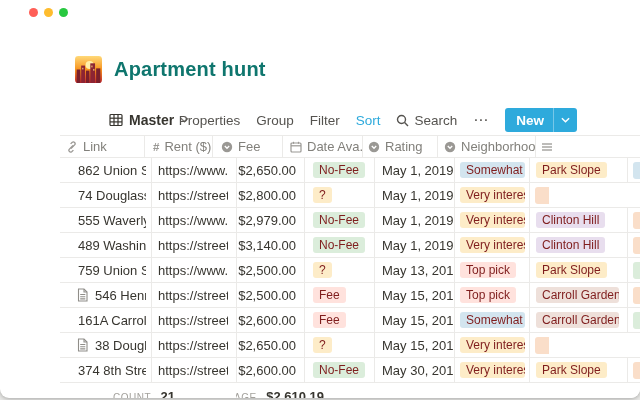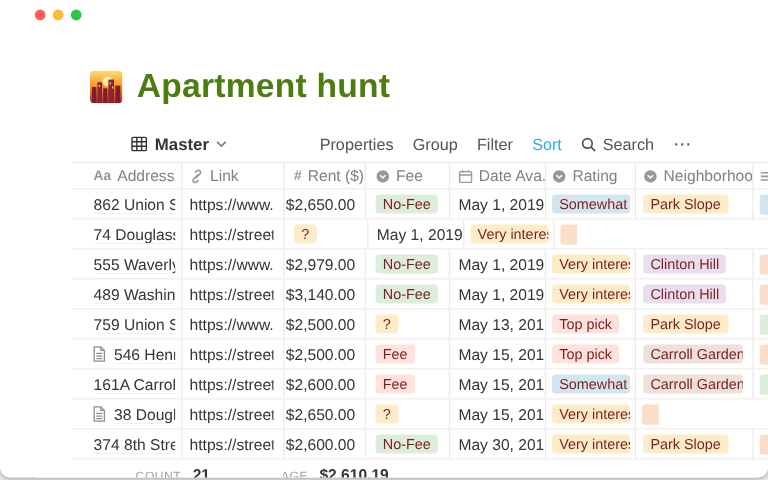--- a/index.html
+++ b/index.html
@@ -7,21 +7,21 @@
     font-family:"Liberation Sans","DejaVu Sans",sans-serif; background:#e8e8e6; }
   .window { position:absolute; left:0; top:0; width:640px; height:398px;
     background:#fff; border-radius:0 0 9px 9px; overflow:hidden;
     box-shadow:0 1px 4px rgba(0,0,0,.28); }
   
   .lights { position:absolute; left:29px; top:8px; display:flex; gap:6px; }
   .light { width:9px; height:9px; border-radius:50%; }
   
   .title-row { position:absolute; left:75px; top:56px; display:flex; align-items:center; gap:12px; }
   .title-icon { width:27px; height:27px; }
-  .page-title { font-size:28px; font-weight:700; color:#4d7c0f; letter-spacing:.2px; }
+  .page-title { font-size:20px; font-weight:700; color:#0f766e; letter-spacing:.2px; }
   
   .view-tab { position:absolute; left:77px; top:107px; height:26px; display:flex;
     align-items:center; gap:6px; font-size:14px; font-weight:600; color:#37352f; cursor:pointer;padding-left:32px; }
   .toolbar-right { position:absolute; top:107px; right:63px; height:26px; display:flex;
     align-items:center; gap:16px; font-size:13.5px; color:#55534f; }
   .tb-item { cursor:pointer; white-space:nowrap; }
   .tb-sort { color:#2eaadc; }
   .tb-search { display:flex; align-items:center; gap:5px; }
   .tb-more { font-size:15px; letter-spacing:1px; color:#55534f; }
   .new-btn { display:flex; align-items:center; height:24px; background:#2eaadc;
@@ -125,29 +125,34 @@
     <span class="tb-item tb-search">
       <span>
         <svg width="13" height="13" viewBox="0 0 13 13" fill="none" stroke="#55534f" stroke-width="1.4">
           <circle cx="5.5" cy="5.5" r="4"></circle>
             <line x1="8.6" y1="8.6" x2="12" y2="12"></line>
         </svg>
       </span>
       <span>Search</span>
     </span>
     <span class="tb-item tb-more">⋯</span>
+    <span class="new-btn">
+      <span class="lbl">New</span>
+      <span class="sep"></span>
+      <span class="caret">
+        <svg width="9" height="6" viewBox="0 0 10 6" fill="none" stroke="#fff" stroke-width="1.6">
+            <path d="M1 1 L5 5 L9 1"></path>
+          </svg>
+      </span>
+    </span>
   </div>
 
   <div class="table">
 
     <div class="trow thead">
-      <div class="cell c0">
-        <span class="type-ic">Aa</span>
-        <span>Address</span>
-      </div>
       <div class="cell c1">
         <span class="type-ic">
           <svg width="12" height="12" viewBox="0 0 12 12" fill="none" stroke="#9a9894" stroke-width="1.3">
             <path d="M5 7.5 L8.8 3.7 a1.8 1.8 0 0 0 -2.5 -2.5 L4.6 2.9"></path>
             <path d="M7 4.5 L3.2 8.3 a1.8 1.8 0 0 0 2.5 2.5 L7.4 9.1"></path>
           </svg>
         </span>
         <span>Link</span>
       </div>
       <div class="cell c2" style="justify-content:flex-start;">
@@ -232,20 +237,23 @@
           </div>
   </div>
 
   <div class="trow tr">
     <div class="cell c0">
 
       <span class="addr">74 Douglass Street</span>
     </div>
     <div class="cell c1">
             <span style="overflow:hidden;white-space:nowrap;">https://streetea</span>
+          </div>
+    <div class="cell c2">
+            <span>$2,800.00</span>
           </div>
     <div class="cell c3">
             <span class="tag" style="background-color: rgb(253, 236, 200);">?</span>
           </div>
     <div class="cell c4">
             <span>May 1, 2019</span>
           </div>
     <div class="cell c5">
             <span class="tag rating-tag" style="background-color: rgb(253, 236, 200);">Very interested</span>
           </div>

